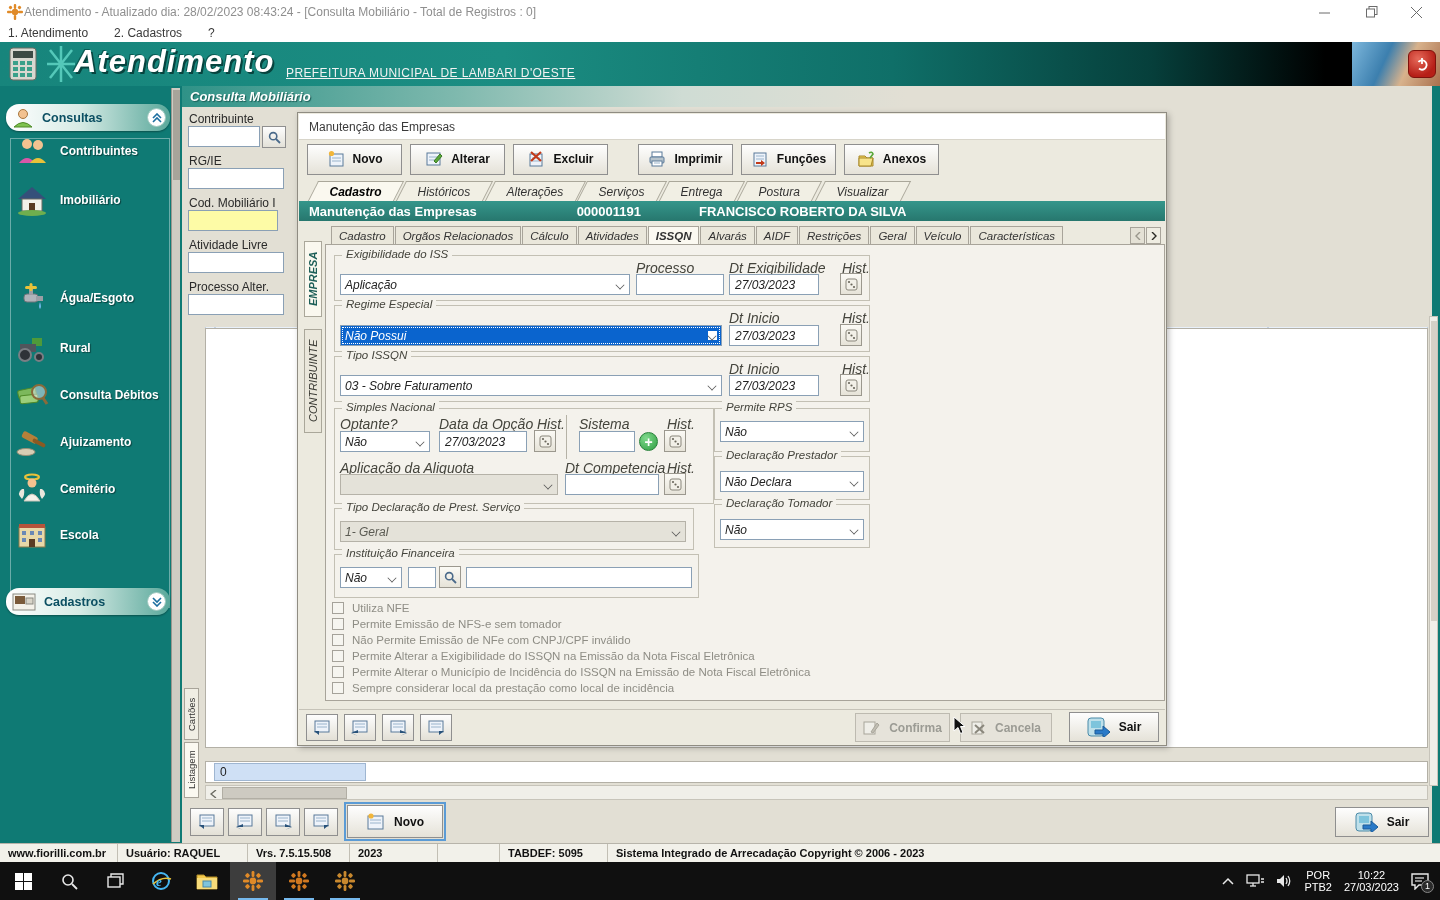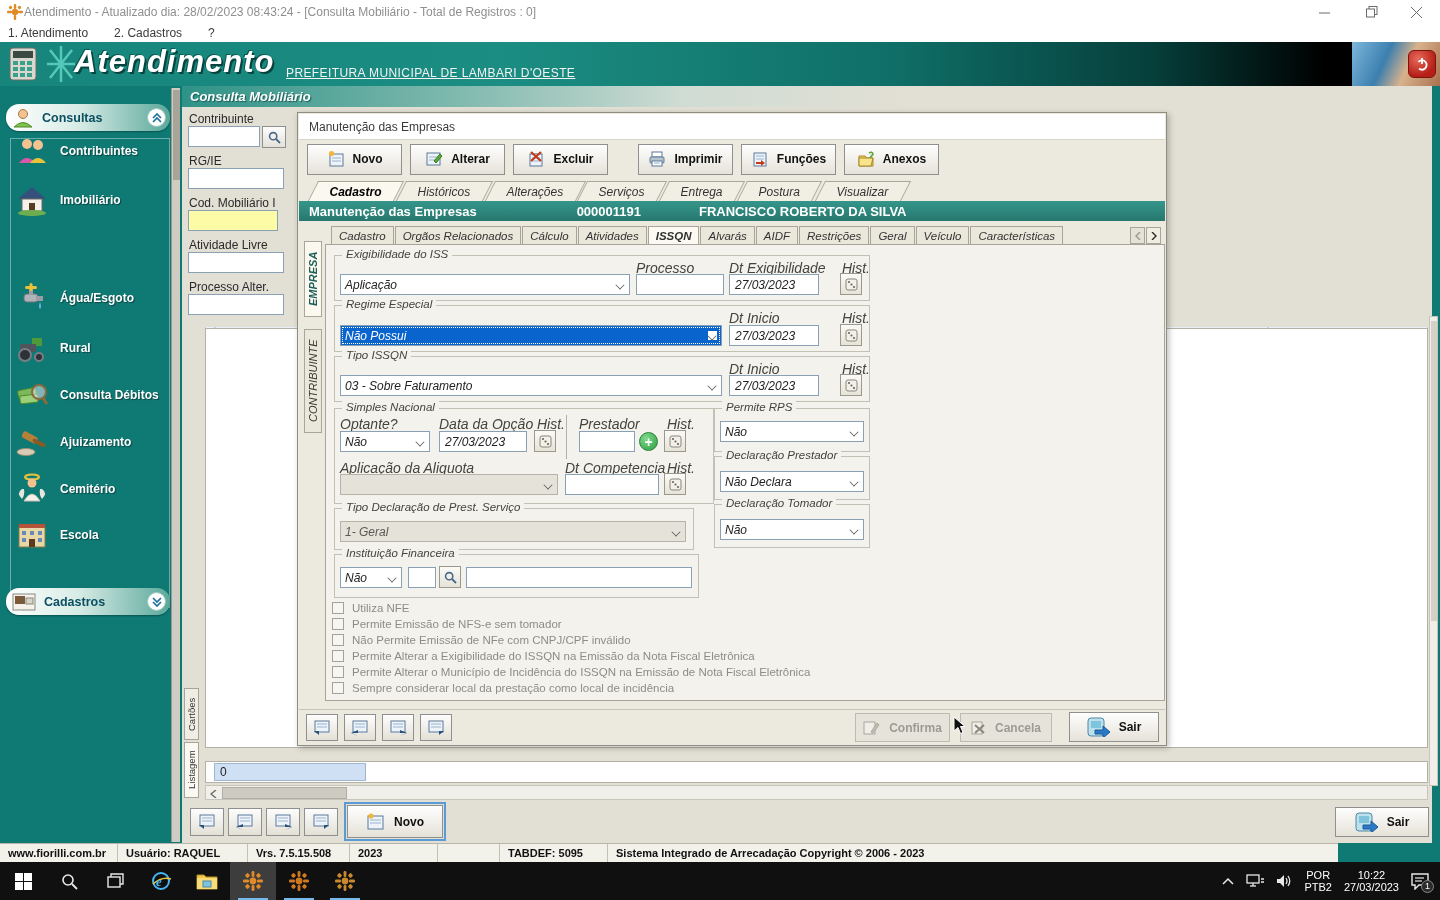--- a/index.html
+++ b/index.html
@@ -94,21 +94,21 @@
   .combo.sel .arr::before { border-color:#555; }
   .combo.dis { background:#e4e2d9; color:#8a8a84; border-color:#b5b2a8; }
   .din { position:absolute; height:21px; background:#fff; border:1px solid #8aa0b5; font-style:italic; font-size:12px; display:flex; align-items:center; padding:0 5px; }
   .histbtn { position:absolute; width:22px; height:22px; border:1px solid #9b988e; background:linear-gradient(#fbfaf5,#e6e3d8); display:flex; align-items:center; justify-content:center; }
   .plusbtn { position:absolute; width:19px; height:19px; border-radius:50%; background:radial-gradient(circle at 35% 30%,#7fd98c,#2f9e42); border:1px solid #27823a; color:#fff; font-weight:bold; font-size:14px; display:flex; align-items:center; justify-content:center; line-height:1; }
   .chk { position:absolute; width:12px; height:12px; border:1px solid #a5a29a; background:#f6f5f0; }
   .chklbl { position:absolute; font-size:11.5px; color:#8e8d85; white-space:nowrap; }
   .dlg-footer { position:absolute; left:1px; top:596px; width:866px; height:36px; border-top:1px solid #c6c3b8; background:#eceadf; }
 
   
-  .statusbar { left:0; top:843px; width:1338px; height:19px; background:#f2f1ea; border-top:1px solid #b7b4aa; display:flex; align-items:center; font-weight:bold; font-size:11px; color:#111; }
+  .statusbar { left:0; top:843px; width:1440px; height:19px; background:#f2f1ea; border-top:1px solid #b7b4aa; display:flex; align-items:center; font-weight:bold; font-size:11px; color:#111; }
   .statusbar .seg { border-right:1px solid #c2bfb4; height:100%; display:flex; align-items:center; padding:0 8px; white-space:nowrap; }
 
   
   .taskbar { left:0; top:862px; width:1440px; height:38px; background:#101010; display:flex; align-items:stretch; }
   .tb-ico { width:46px; display:flex; align-items:center; justify-content:center; position:relative; }
   .tb-ico.active { background:#3d3d3d; }
   .tb-ico .under { position:absolute; bottom:0; left:8px; right:8px; height:2px; background:#76b9ed; }
   .tray { margin-left:auto; display:flex; align-items:center; gap:12px; padding-right:10px; color:#fff; }
   .tray .two { font-size:11px; line-height:12px; text-align:center; }
   .badge { position:absolute; right:-4px; bottom:-3px; width:13px; height:13px; border-radius:50%; background:#2b2b2b; border:1px solid #888; color:#fff; font-size:9px; display:flex; align-items:center; justify-content:center; }
@@ -632,21 +632,21 @@
           </svg>
         </div>
 
       <div class="grp" style="left:8px;top:163px;width:380px;height:96px">
         <span class="legend">Simples Nacional</span>
       </div>
       <div class="abs" style="left:240px;top:170px;width:1px;height:44px;background:#b5b2a6"></div>
       <div class="slabel" style="left:14px;top:171px">Optante?</div>
       <div class="slabel" style="left:113px;top:171px">Data da Opção</div>
       <div class="slabel" style="left:211px;top:171px">Hist.</div>
-      <div class="slabel" style="left:253px;top:171px">Prestador</div>
+      <div class="slabel" style="left:253px;top:171px">Sistema</div>
       <div class="slabel" style="left:341px;top:171px">Hist.</div>
       <div class="combo" style="left:14px;top:186px;width:90px">
           <span>Não</span>
           <span class="arr"></span>
         </div>
       <div class="din" style="left:113px;top:186px;width:88px">
           <span>27/03/2023</span>
         </div>
       <div class="histbtn" style="left:208px;top:185px">
           <svg width="13" height="13" viewBox="0 0 13 13">

